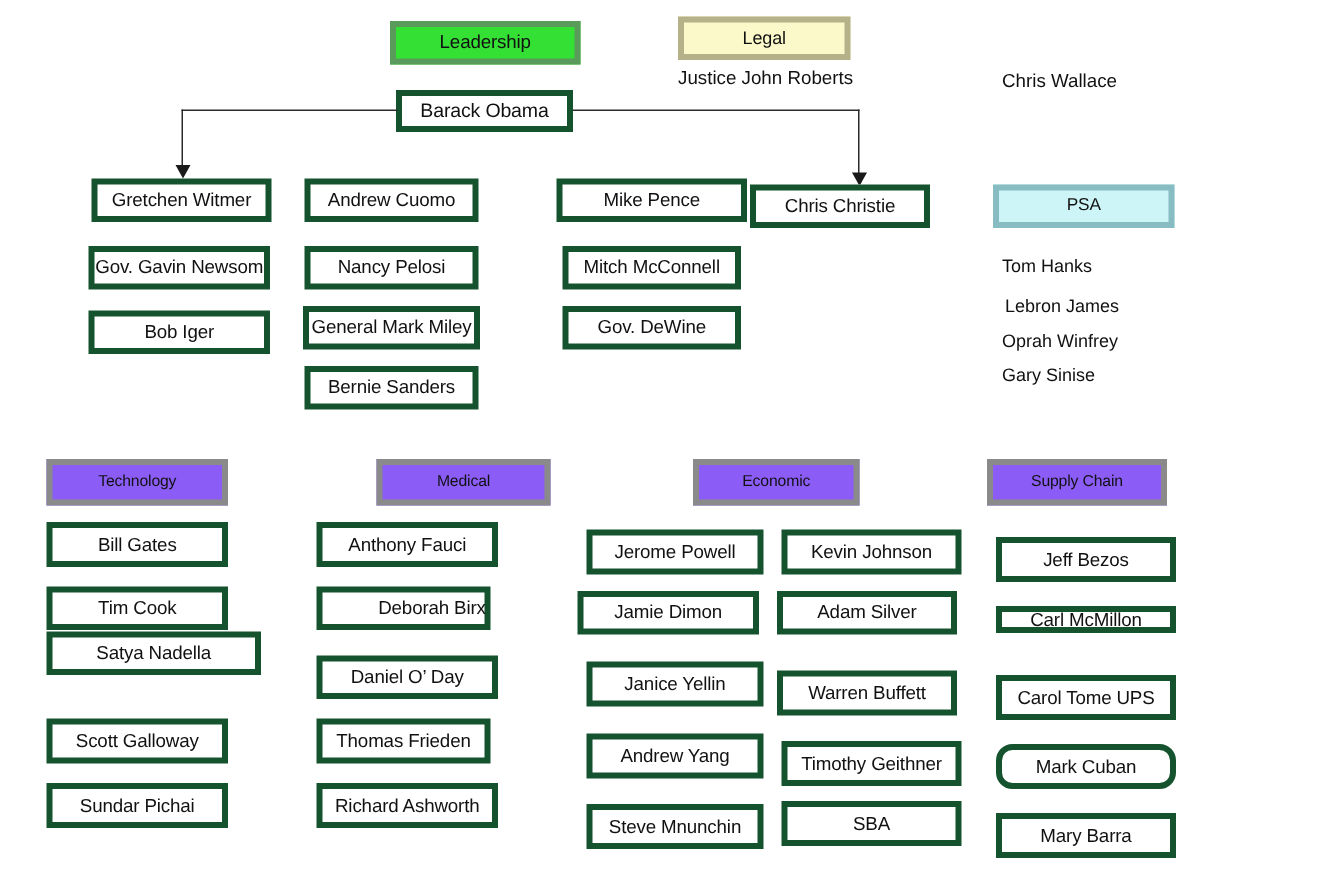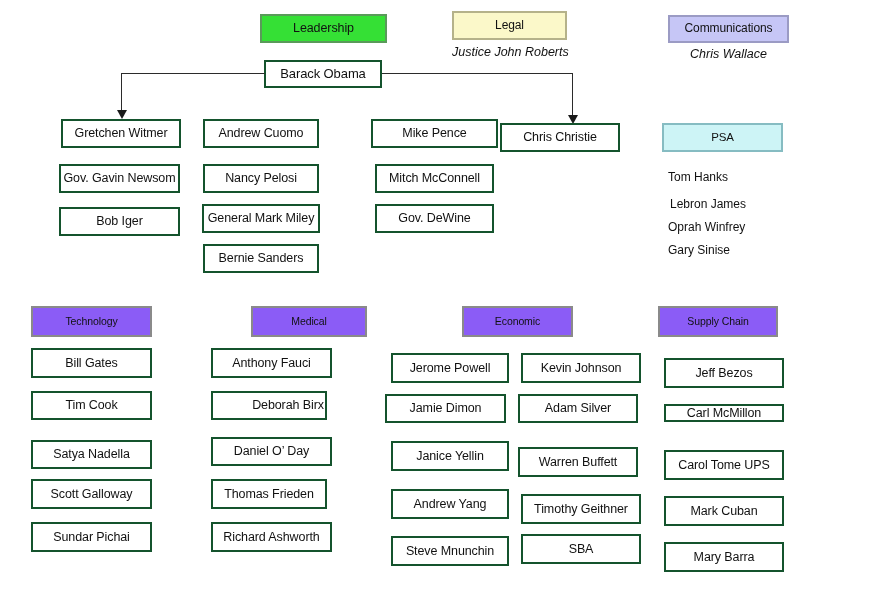--- a/index.html
+++ b/index.html
@@ -17,21 +17,21 @@
   }
   #canvas {
     position: relative;
     width: 885px;
     height: 590px;
   }
   
   .node {
     position: absolute;
     box-sizing: border-box;
-    border: 2px solid #14532d;
+    border: 4px solid #14532d;
     background: #ffffff;
     display: flex;
     align-items: center;
     justify-content: center;
     text-align: center;
     font-family: "Liberation Sans", sans-serif;
     font-size: 12.5px;
     line-height: 1.15;
     color: #111111;
     letter-spacing: -0.1px;
@@ -71,22 +71,20 @@
   }
   
   .caption {
     position: absolute;
     font-family: "Liberation Sans", sans-serif;
     font-size: 12.5px;
     color: #111111;
     white-space: nowrap;
   }
   .caption.centered {
-    text-align: center;
-    font-style: italic;
   }
   .caption.listitem {
     font-size: 12px;
     text-align: left;
   }
   
   .conn-h, .conn-v {
     position: absolute;
     background: #2b2b2b;
   }
@@ -108,23 +106,20 @@
 
   <div class="node header green" style="left:260px; top:14px; width:127px; height:29px;">
     <span>Leadership</span>
   </div>
 
   <div class="node header yellow" style="left:452px; top:11px; width:115px; height:29px;">
     <span>Legal</span>
   </div>
   <div class="caption centered" style="left:452px; top:45px; width:115px;">Justice John Roberts</div>
 
-  <div class="node header purple" style="left:668px; top:15px; width:121px; height:28px;">
-    <span>Communications</span>
-  </div>
   <div class="caption centered" style="left:668px; top:47px; width:121px;">Chris Wallace</div>
 
   <div class="node root" style="left:264px; top:60px; width:118px; height:28px;">
     <span>Barack Obama</span>
   </div>
 
   <div class="conn-h" style="left:121px; top:73px; width:144px;"></div>
   <div class="conn-v" style="left:121px; top:73px; height:40px;"></div>
   <div class="arrow-down" style="left:117px; top:110px;"></div>
 
@@ -179,21 +174,21 @@
 
   <div class="node gray" style="left:31px; top:306px; width:121px; height:31px;">
     <span>Technology</span>
   </div>
   <div class="node" style="left:31px; top:348px; width:121px; height:30px;">
     <span>Bill Gates</span>
   </div>
   <div class="node" style="left:31px; top:391px; width:121px; height:29px;">
     <span>Tim Cook</span>
   </div>
-  <div class="node" style="left:31px; top:440px; width:121px; height:29px;">
+  <div class="node" style="left:31px; top:421px; width:143px; height:29px;">
     <span>Satya Nadella</span>
   </div>
   <div class="node" style="left:31px; top:479px; width:121px; height:30px;">
     <span>Scott Galloway</span>
   </div>
   <div class="node" style="left:31px; top:522px; width:121px; height:30px;">
     <span>Sundar Pichai</span>
   </div>
 
   <div class="node gray" style="left:211px; top:306px; width:116px; height:31px;margin-left:40px;">
@@ -256,20 +251,20 @@
   </div>
   <div class="node gray" style="left:658px; top:306px; width:120px; height:31px;">
     <span>Supply Chain</span>
   </div>
   <div class="node" style="left:664px; top:404px; width:120px; height:18px;">
     <span>Carl McMillon</span>
   </div>
   <div class="node" style="left:664px; top:450px; width:120px; height:30px;">
     <span>Carol Tome UPS</span>
   </div>
-  <div class="node" style="left:664px; top:496px; width:120px; height:30px;">
+  <div class="node" style="left:664px; top:496px; width:120px; height:30px;border-radius:11px;">
     <span>Mark Cuban</span>
   </div>
   <div class="node" style="left:664px; top:542px; width:120px; height:30px;">
     <span>Mary Barra</span>
   </div>
 
 </div>
 
 </body></html>

